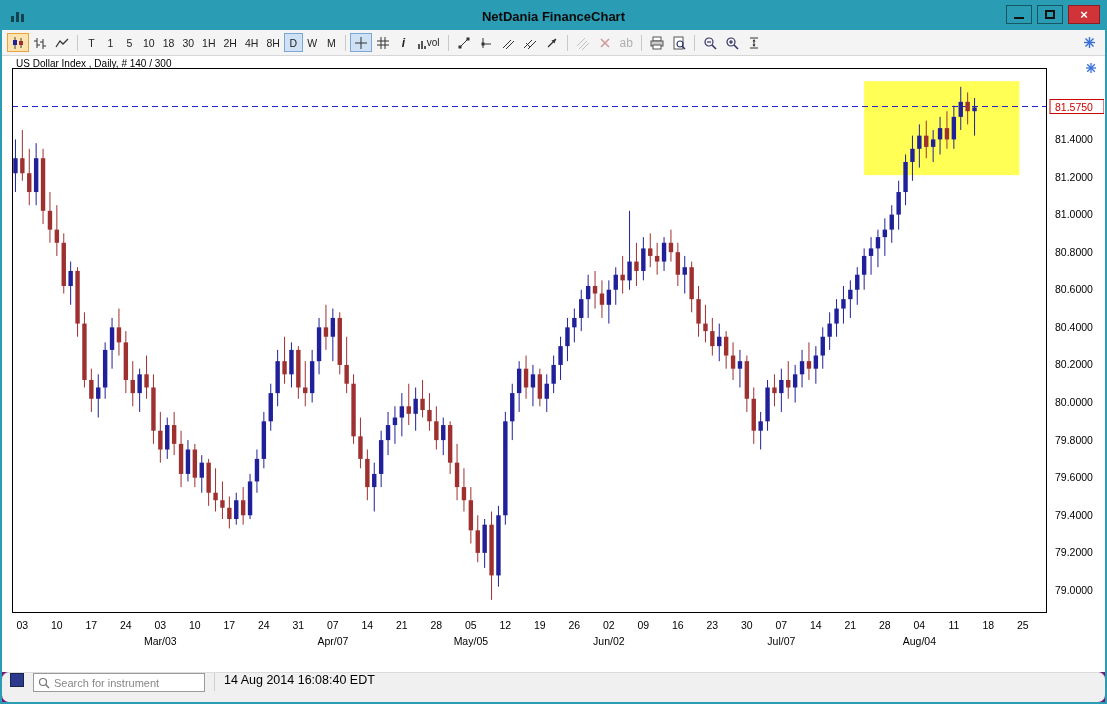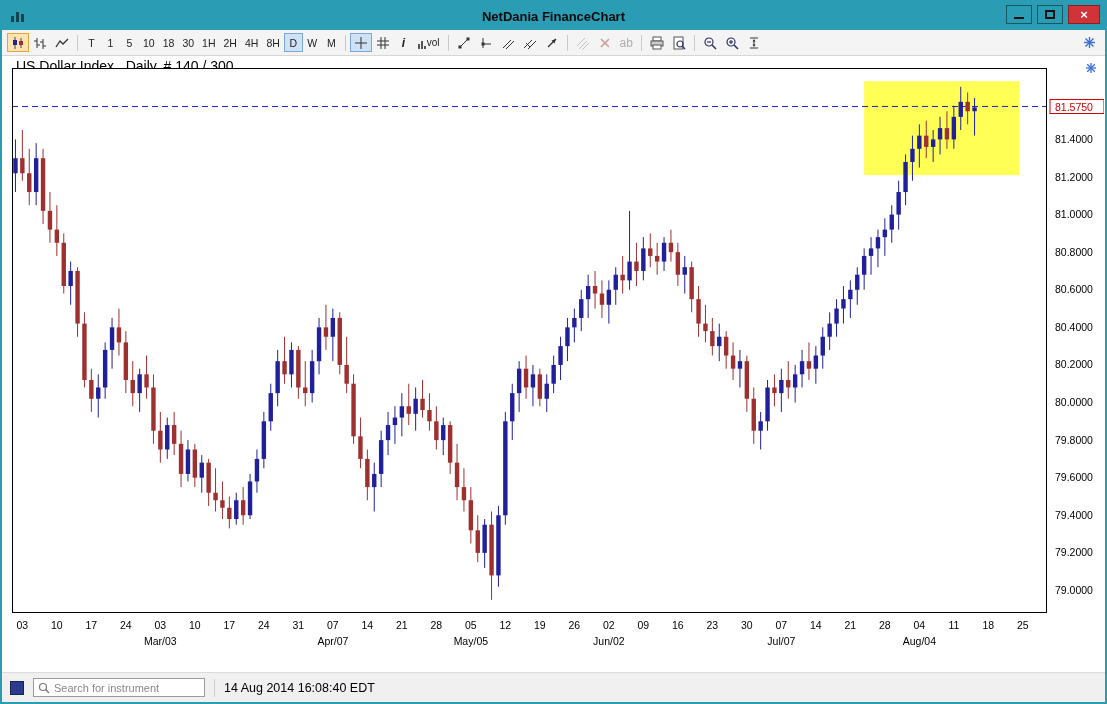--- a/index.html
+++ b/index.html
@@ -25,25 +25,25 @@
   .tbtn.sel-blue { background: var(--selected_blue_bg, #cfe2f5); border-color: var(--selected_blue_border, #7ba7d4); }
   .tbtn.sel-orange { background: var(--selected_orange_bg, #fde3b0); border-color: var(--selected_orange_border, #e8a33d); }
   .tbtn.dim { opacity: .55; }
   .tsep { width: 1px; height: 16px; background: #c9c9c9; margin: 0 4px; }
   .spacer { flex: 1; }
   .itext { font-style: italic; font-weight: 700; font-size: 12px; }
   .voltext { font-size: 10px; letter-spacing: 0; }
   .abtext { font-size: 12px; color: #777; }
 
   .chartpanel { position: relative; flex: 1; background: #fff; overflow: hidden; }
-  .instrlabel { position: absolute; top: 2px; left: 14px; font-size: 14px; color: #000; }
+  .instrlabel { position: absolute; top: 2px; left: 14px; font-size: 10px; color: #000; }
   #chart-svg { position: absolute; left: 10px; top: 12px; }
   .axis-gear { position: absolute; right: 8px; top: 4px; }
 
-  .statusbar { flex: 0 0 30px; background: #f0f0f0; border-top: 1px solid #dcdcdc; display: flex; align-items: center; padding: 0 8px; gap: 9px; }
+  .statusbar { flex: 0 0 30px; background: #f0f0f0; border-top: 1px solid #dcdcdc; display: flex; padding: 0 8px; gap: 9px; border-radius: 7px; }
   .bluesq { width: 14px; height: 14px; background: #2b3a8f; border: 1px solid #1a2348; }
   .searchbox { width: 172px; height: 19px; background: #fff; border: 1px solid #9a9a9a; display: flex; align-items: center; padding: 0 4px; gap: 4px; }
   .searchbox input { border: none; outline: none; flex: 1; font-size: 11px; font-family: inherit; color: #333; background: transparent; min-width: 0; }
   .searchbox input::placeholder { color: #888; }
   .sbsep { width: 1px; height: 18px; background: #cfcfcf; }
   .timestamp { font-size: 12.5px; font-weight: 400; color: #000; }
 
   svg text { font-family: "Liberation Sans", sans-serif; }
 </style>
 </head>

